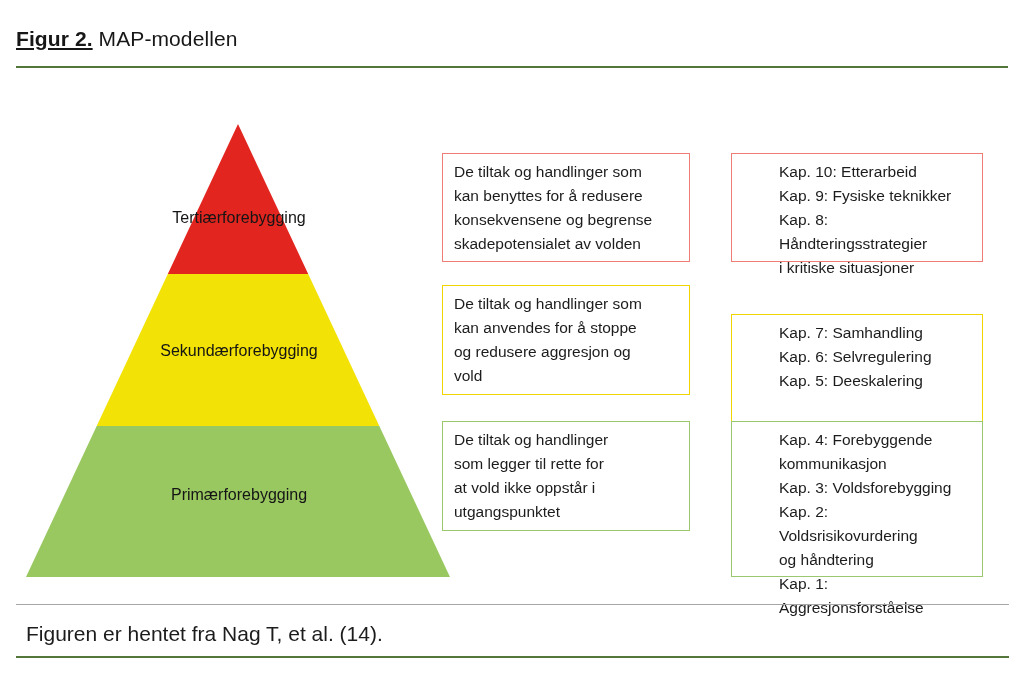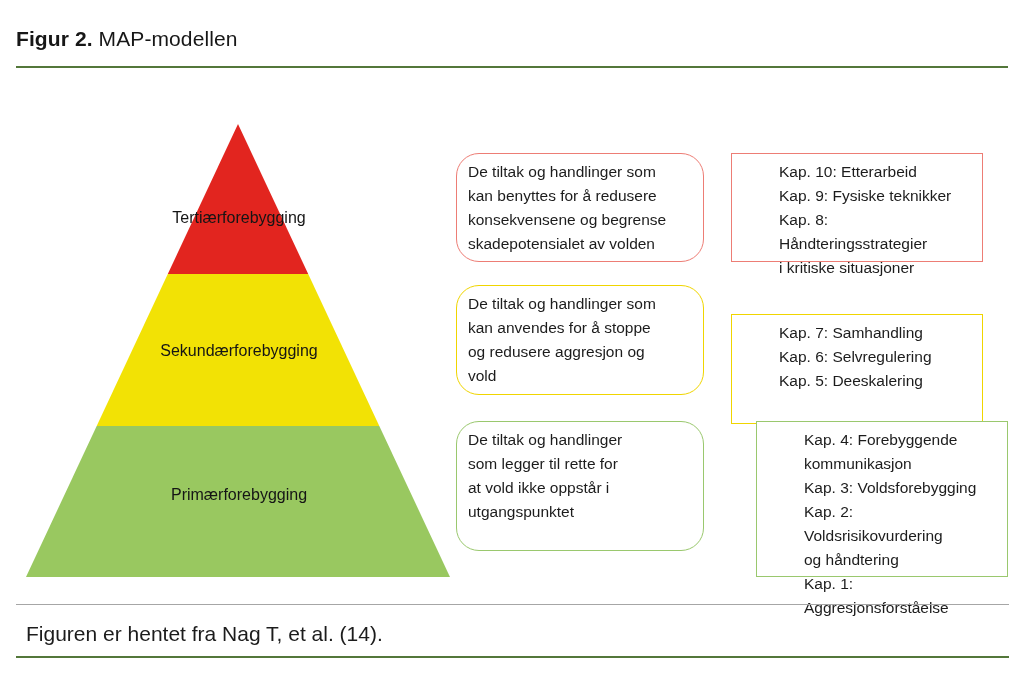--- a/index.html
+++ b/index.html
@@ -14,21 +14,21 @@
   }
   .title {
     position: absolute;
     left: 16px;
     top: 27px;
     font-size: 21px;
     letter-spacing: 0.1px;
     color: #171717;
     white-space: nowrap;
   }
-  .title .bold { font-weight: bold; }
+  .title .bold { font-weight: bold; text-decoration: underline; }
   .rule { position: absolute; }
   .rule-top    { left: 16px; top: 66px;  width: 992px; height: 2px; }
   .rule-gray   { left: 16px; top: 604px; width: 993px; height: 1px; }
   .rule-bottom { left: 16px; top: 656px; width: 993px; height: 2px; }
   .pyramid-svg { position: absolute; left: 0; top: 110px; }
   .pyramid-label {
     font-family: "Liberation Sans", "DejaVu Sans", sans-serif;
     font-size: 16px;
     fill: #151515;
     text-anchor: middle;
@@ -37,25 +37,25 @@
     position: absolute;
     box-sizing: border-box;
     background: #ffffff;
     border: 1.5px solid #cccccc;
     font-size: 15.5px;
     line-height: 24px;
     padding: 6px 11px;
     white-space: pre-line;
     color: #1c1c1c;
   }
-  .col-desc { left: 456px; width: 248px; border-radius: 23px; }
+  .col-desc { left: 442px; width: 248px; }
   .col-chap { left: 731px; width: 252px; padding-left: 47px; }
   .row-tertiary  { top: 153px; height: 109px; }
   .row-secondary { top: 285px; height: 110px; }
-  .row-primary-d { top: 421px; height: 130px; }
+  .row-primary-d { top: 421px; height: 110px; }
   .row-primary-c { top: 421px; height: 156px; }
   .caption {
     position: absolute;
     left: 26px;
     top: 622px;
     font-size: 21px;
     color: #1c1c1c;
     white-space: nowrap;
   }
 </style>
@@ -93,21 +93,21 @@
 og redusere aggresjon og
 vold</div>
   <div class="box col-chap row-secondary" style="border-color: rgb(240, 213, 0); margin-top: 29px;">Kap. 7: Samhandling
 Kap. 6: Selvregulering
 Kap. 5: Deeskalering</div>
 
   <div class="box col-desc row-primary-d" style="border-color: rgb(154, 200, 110);">De tiltak og handlinger
 som legger til rette for
 at vold ikke oppstår i
 utgangspunktet</div>
-  <div class="box col-chap row-primary-c" style="border-color: rgb(154, 200, 110); margin-left: 25px;">Kap. 4: Forebyggende
+  <div class="box col-chap row-primary-c" style="border-color: rgb(154, 200, 110);">Kap. 4: Forebyggende
 kommunikasjon
 Kap. 3: Voldsforebygging
 Kap. 2: Voldsrisikovurdering
 og håndtering
 Kap. 1: Aggresjonsforståelse</div>
 
   <div class="rule rule-gray" style="background: rgb(166, 166, 166);"></div>
 
   <div class="caption">Figuren er hentet fra Nag T, et al. (14).</div>
 

